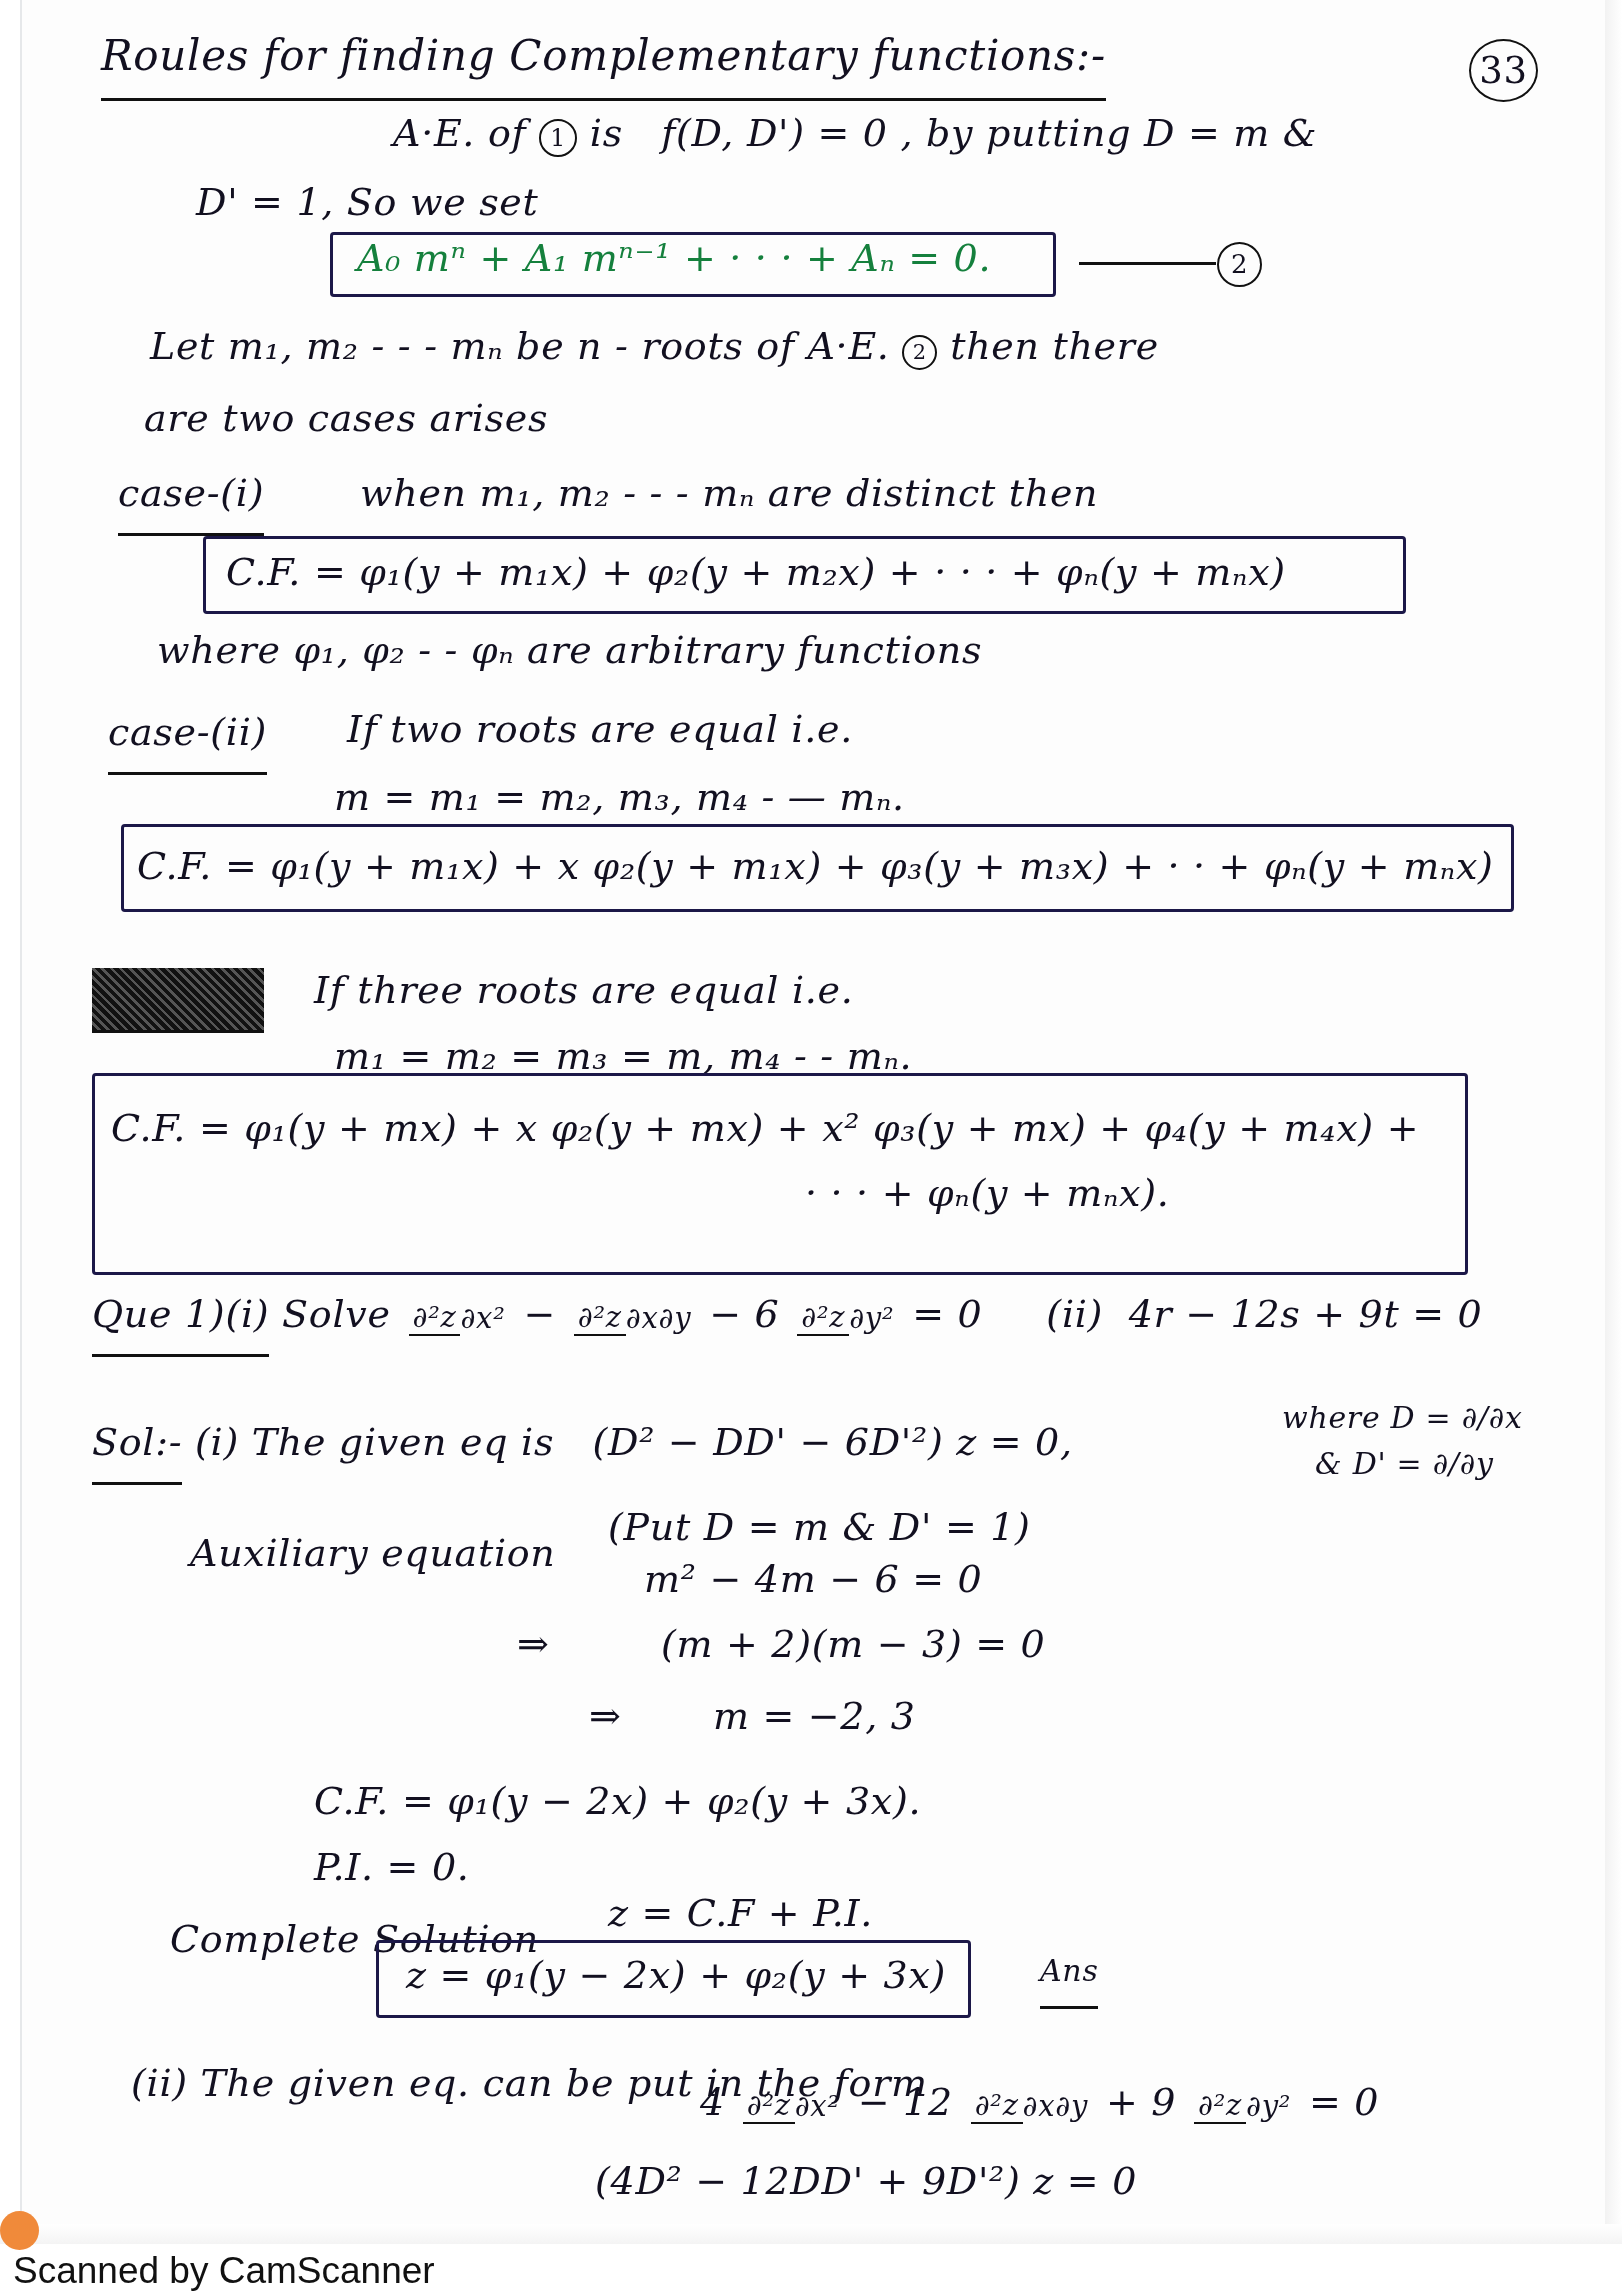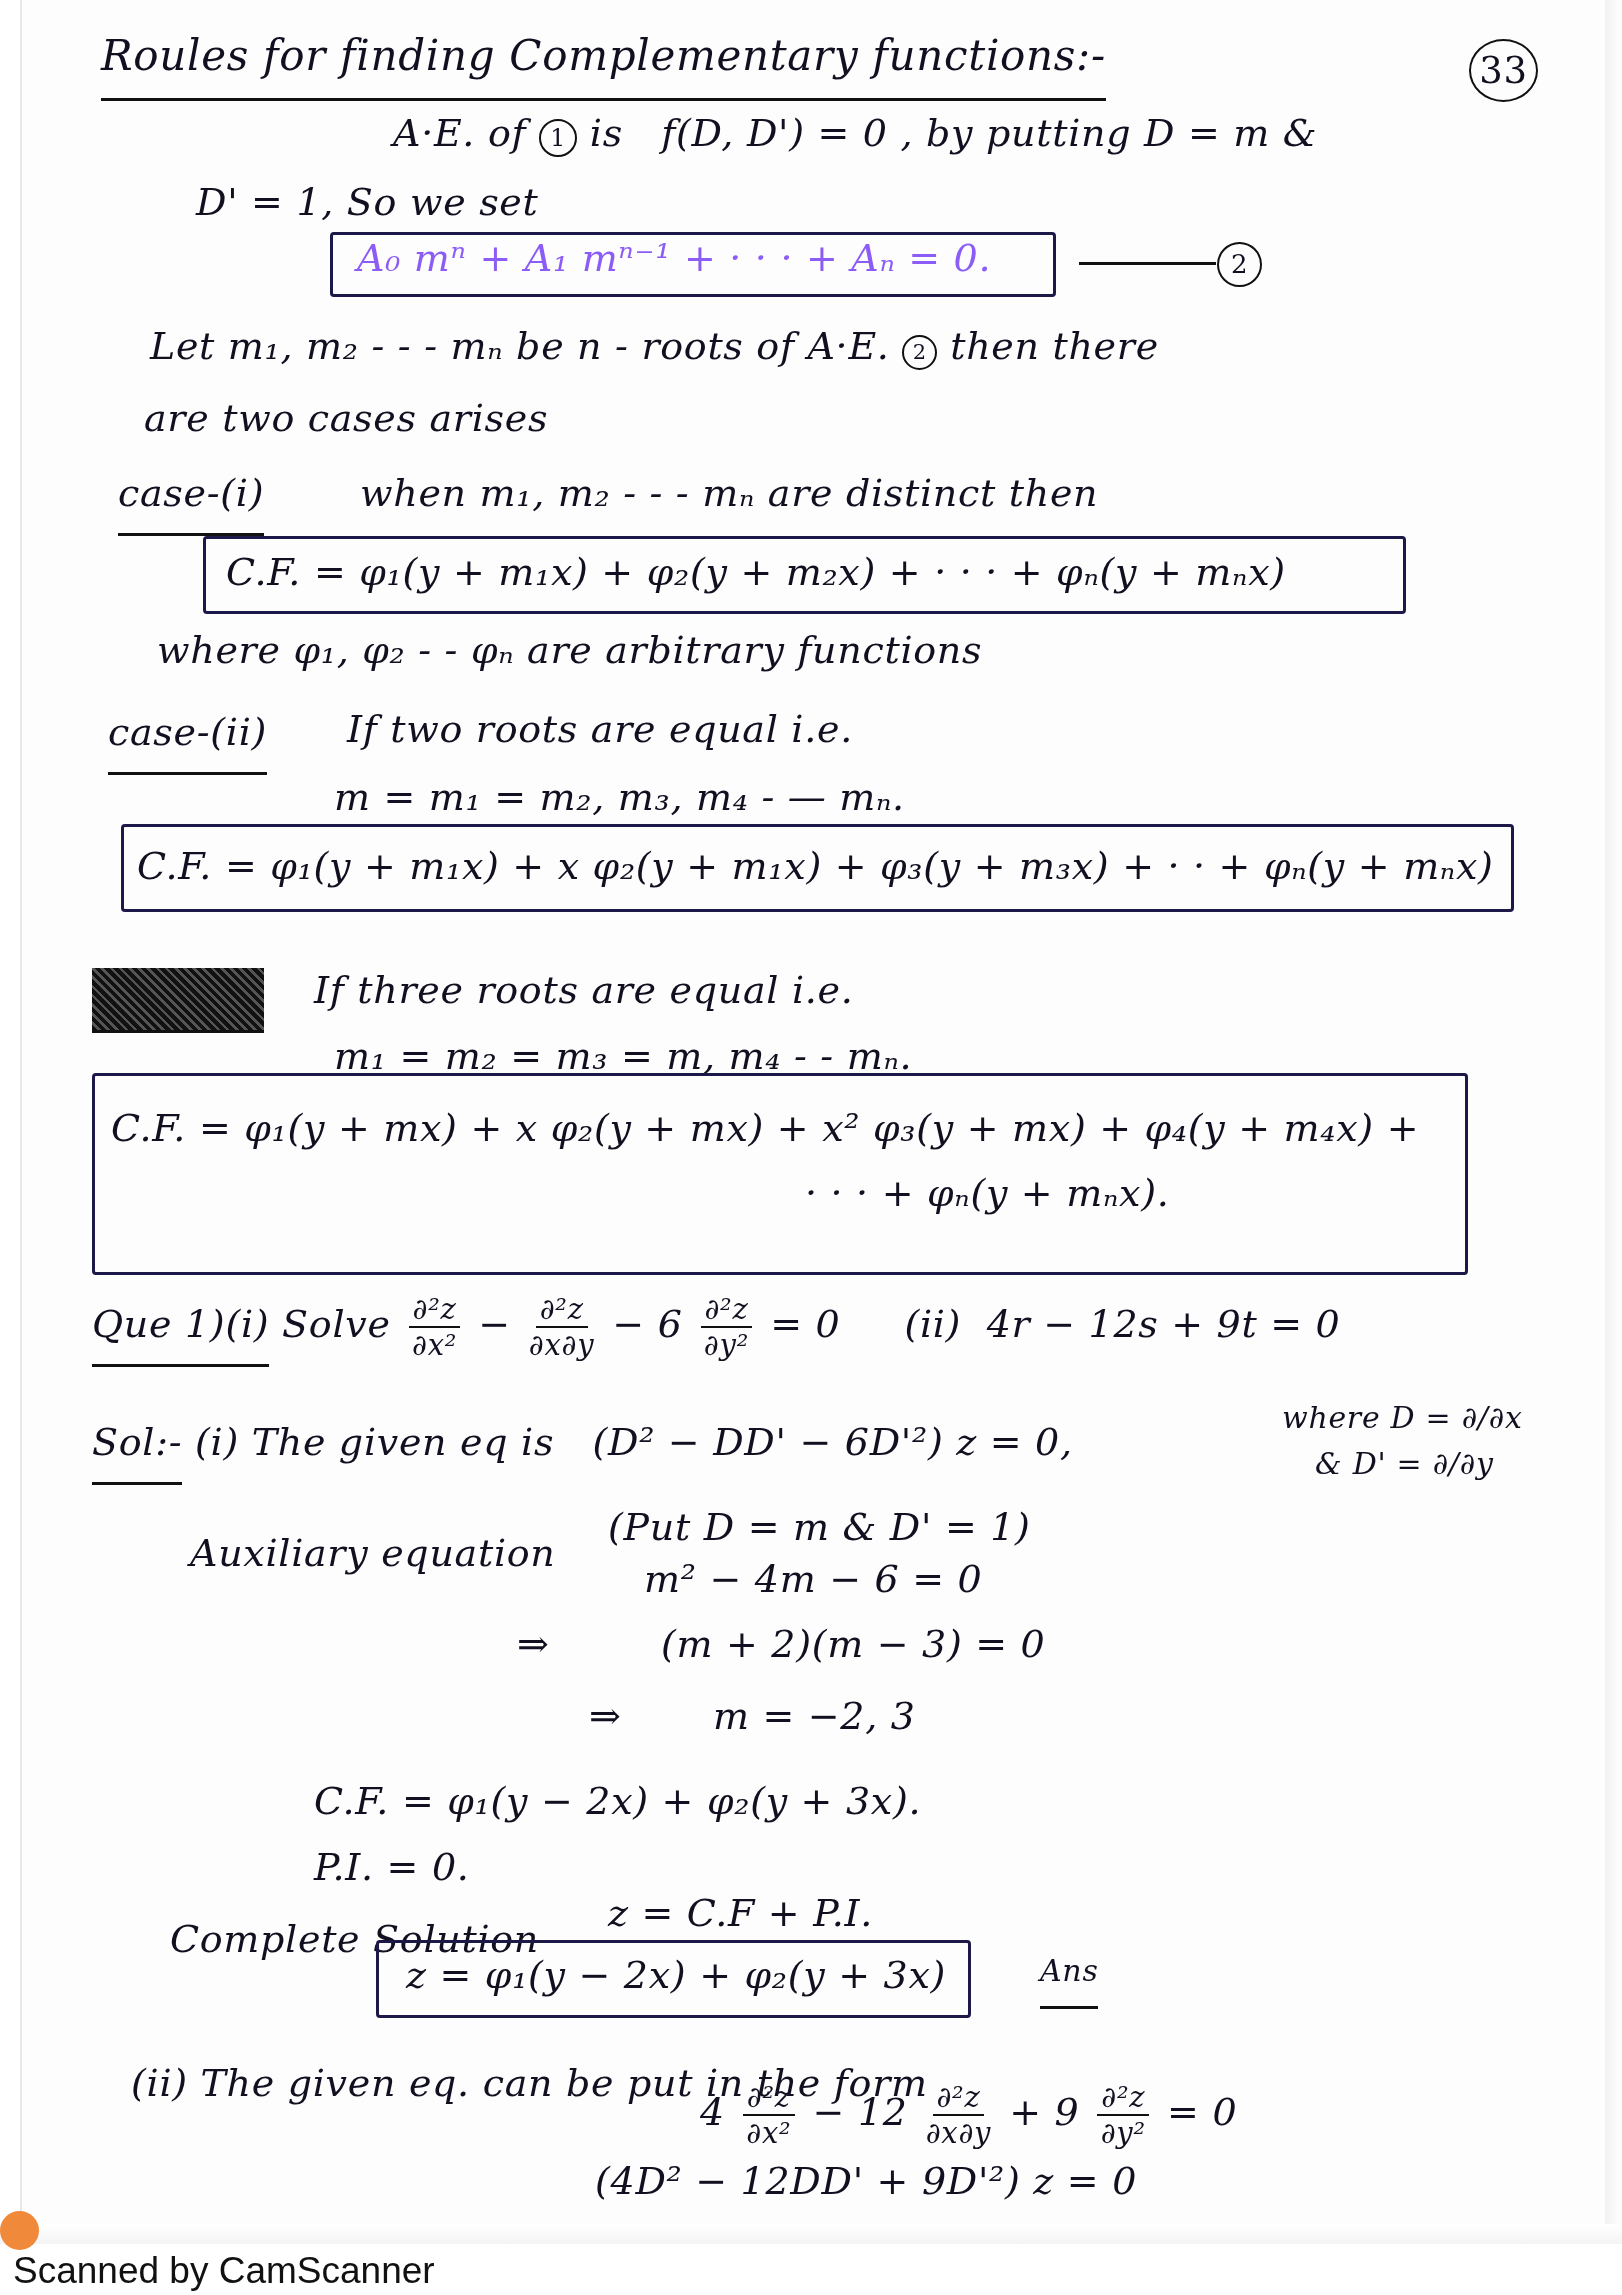--- a/index.html
+++ b/index.html
@@ -9,25 +9,25 @@
     font-family:"DejaVu Serif", serif;
     color:#121020;
   }
   .page {
     position:absolute; left:19.6px; top:0; width:1583px; height:2237px;
     background:#fdfdfd;
     border-left:2.6px solid #e6e8ea;
   }
   .right-edge { position:absolute; right:0; top:0; width:17px; height:2237px; background:linear-gradient(to right,#f2f2f2,#ffffff); }
   .hw { position:absolute; white-space:nowrap; font-size:38px; font-style:italic; letter-spacing:0.7px; }
-  .hw.blue { color:#8b5cf6; }
+  .hw.blue { color:#15803d; }
   .underline { border-bottom:3.3px solid #111; padding-bottom:18px; }
   .box { position:absolute; border:3.3px solid #1c1848; border-radius:3.9px; }
   .circ { display:inline-block; border:2.6px solid #111; border-radius:50%; text-align:center; font-style:normal; }
-  .frac { display:inline-flex; flex-direction:column; align-items:center; vertical-align:middle; font-size:29px; margin:0 5.2px; }
+  .frac { display:inline-flex; flex-direction:row; align-items:center; vertical-align:middle; font-size:29px; margin:0 5.2px; }
   .frac .num { border-bottom:2.6px solid #111; padding:0 3.9px; }
   .footer {
     position:absolute; left:13px; top:2250px;
     font-family:"Liberation Sans", sans-serif; font-size:37px; color:#111;
   }
   .bottom-strip { position:absolute; left:0; top:2224px; width:1622px; height:19.6px; background:linear-gradient(#fff,#f4f4f4); }
   .corner-dot { position:absolute; left:0; top:2211px; width:39px; height:39px; border-radius:50%; background:#f08a3a; }
 </style>
 </head>
 <body>

